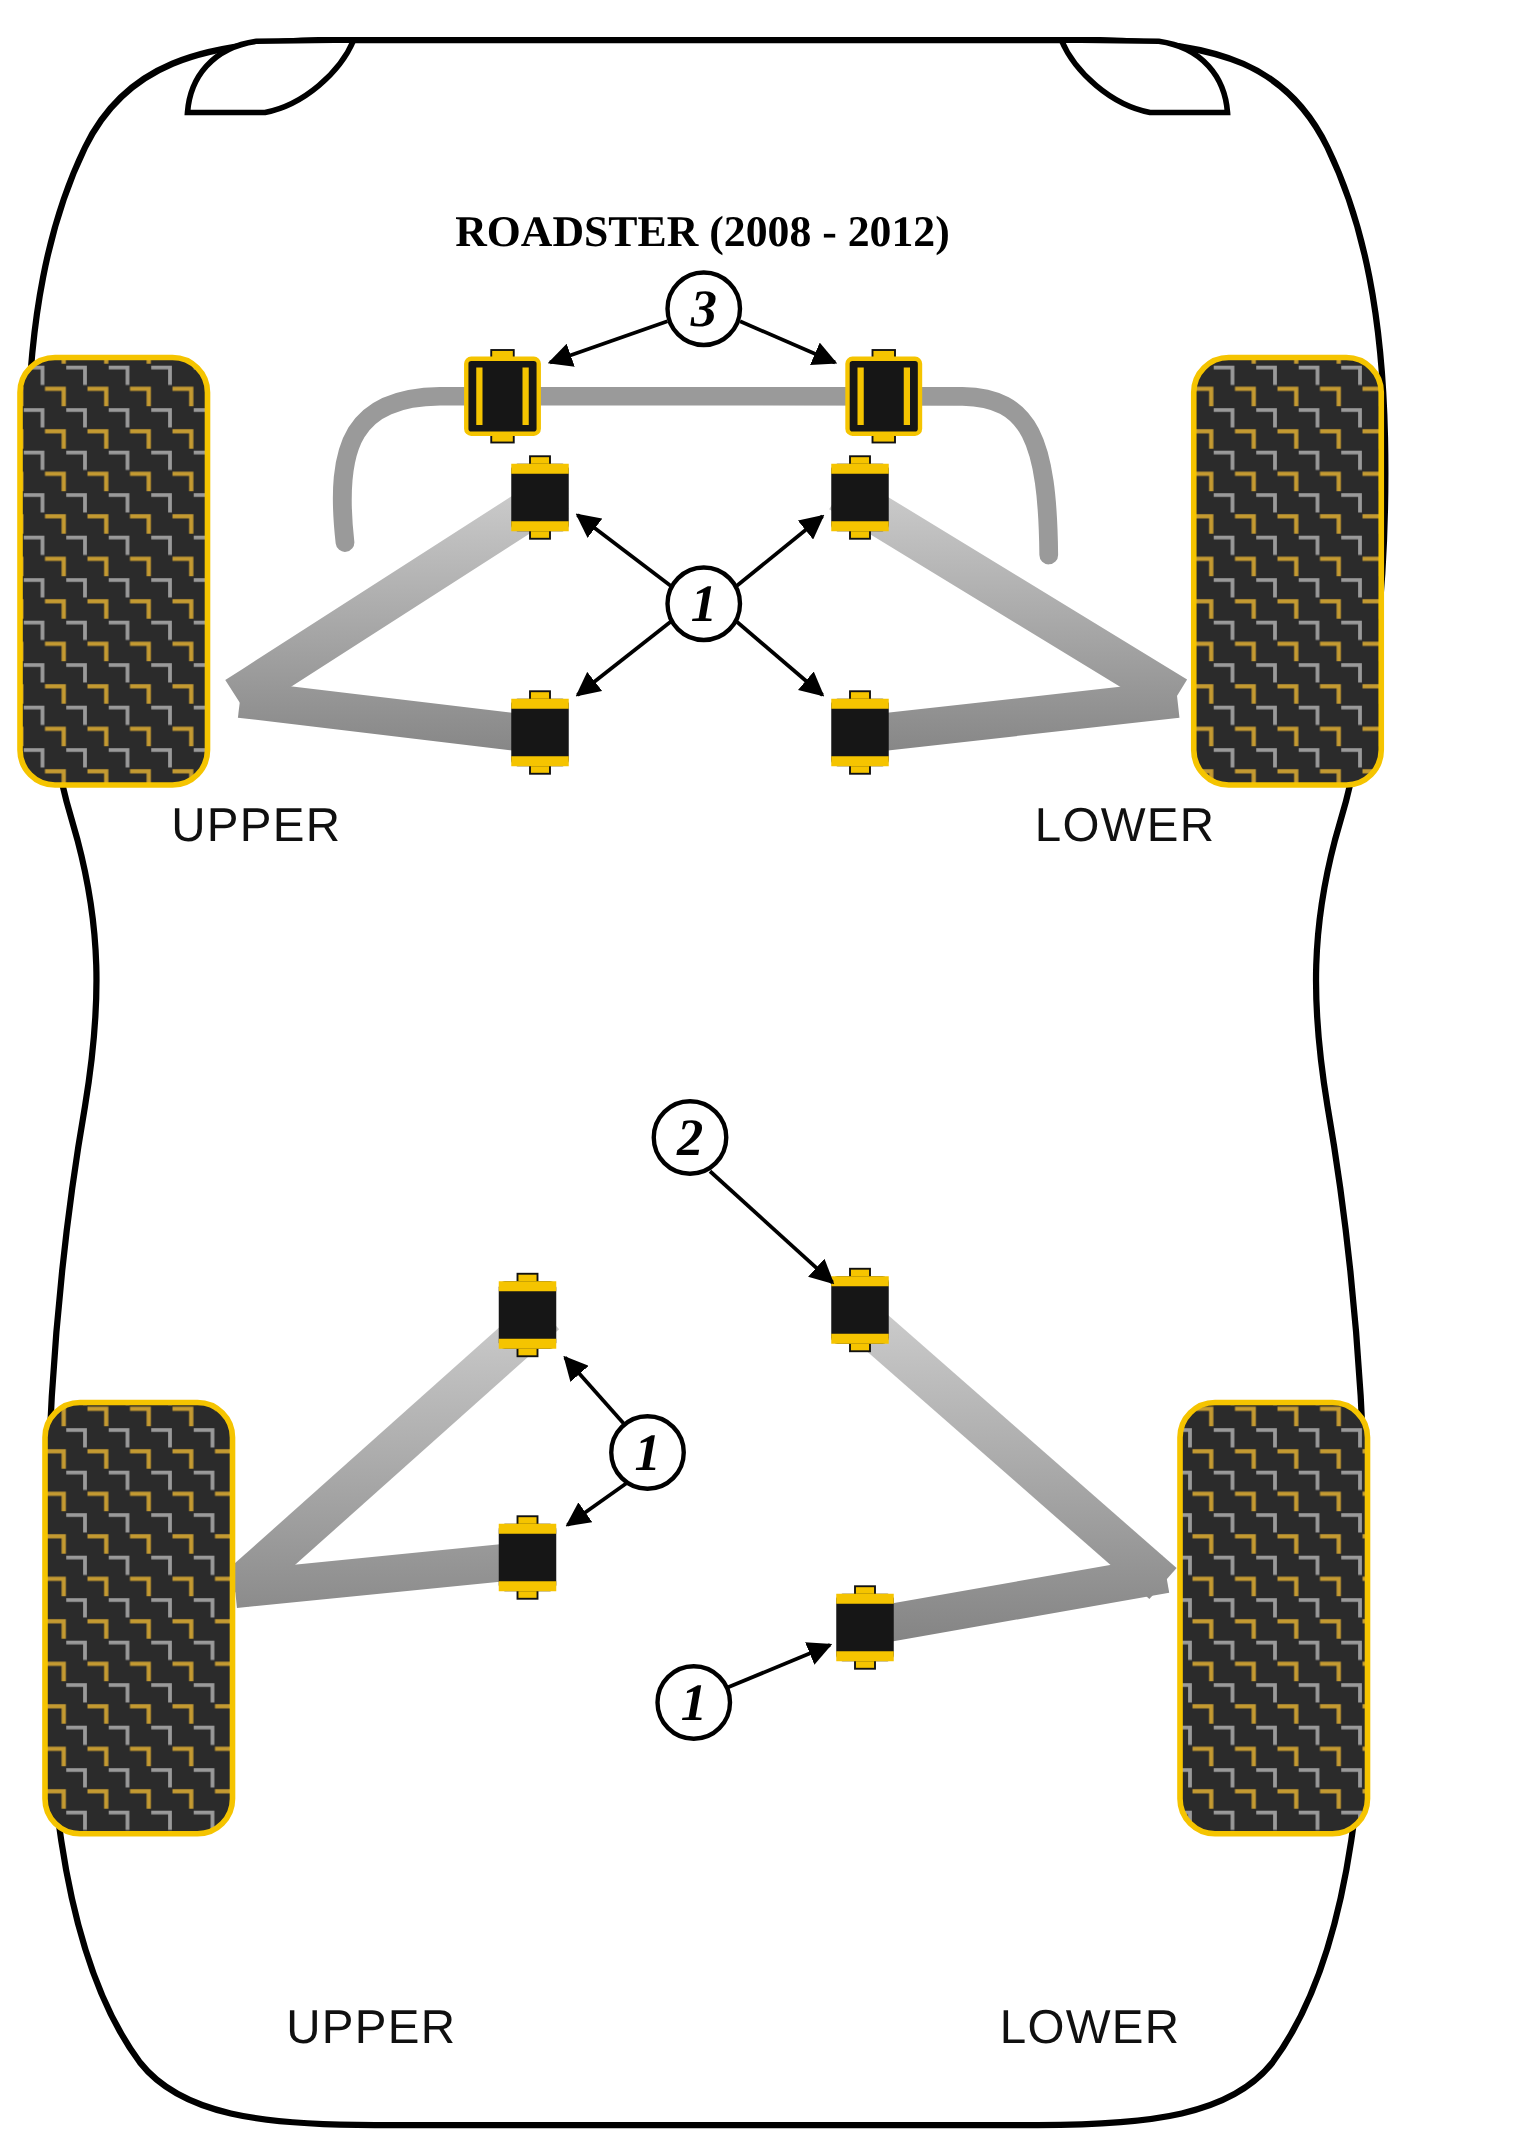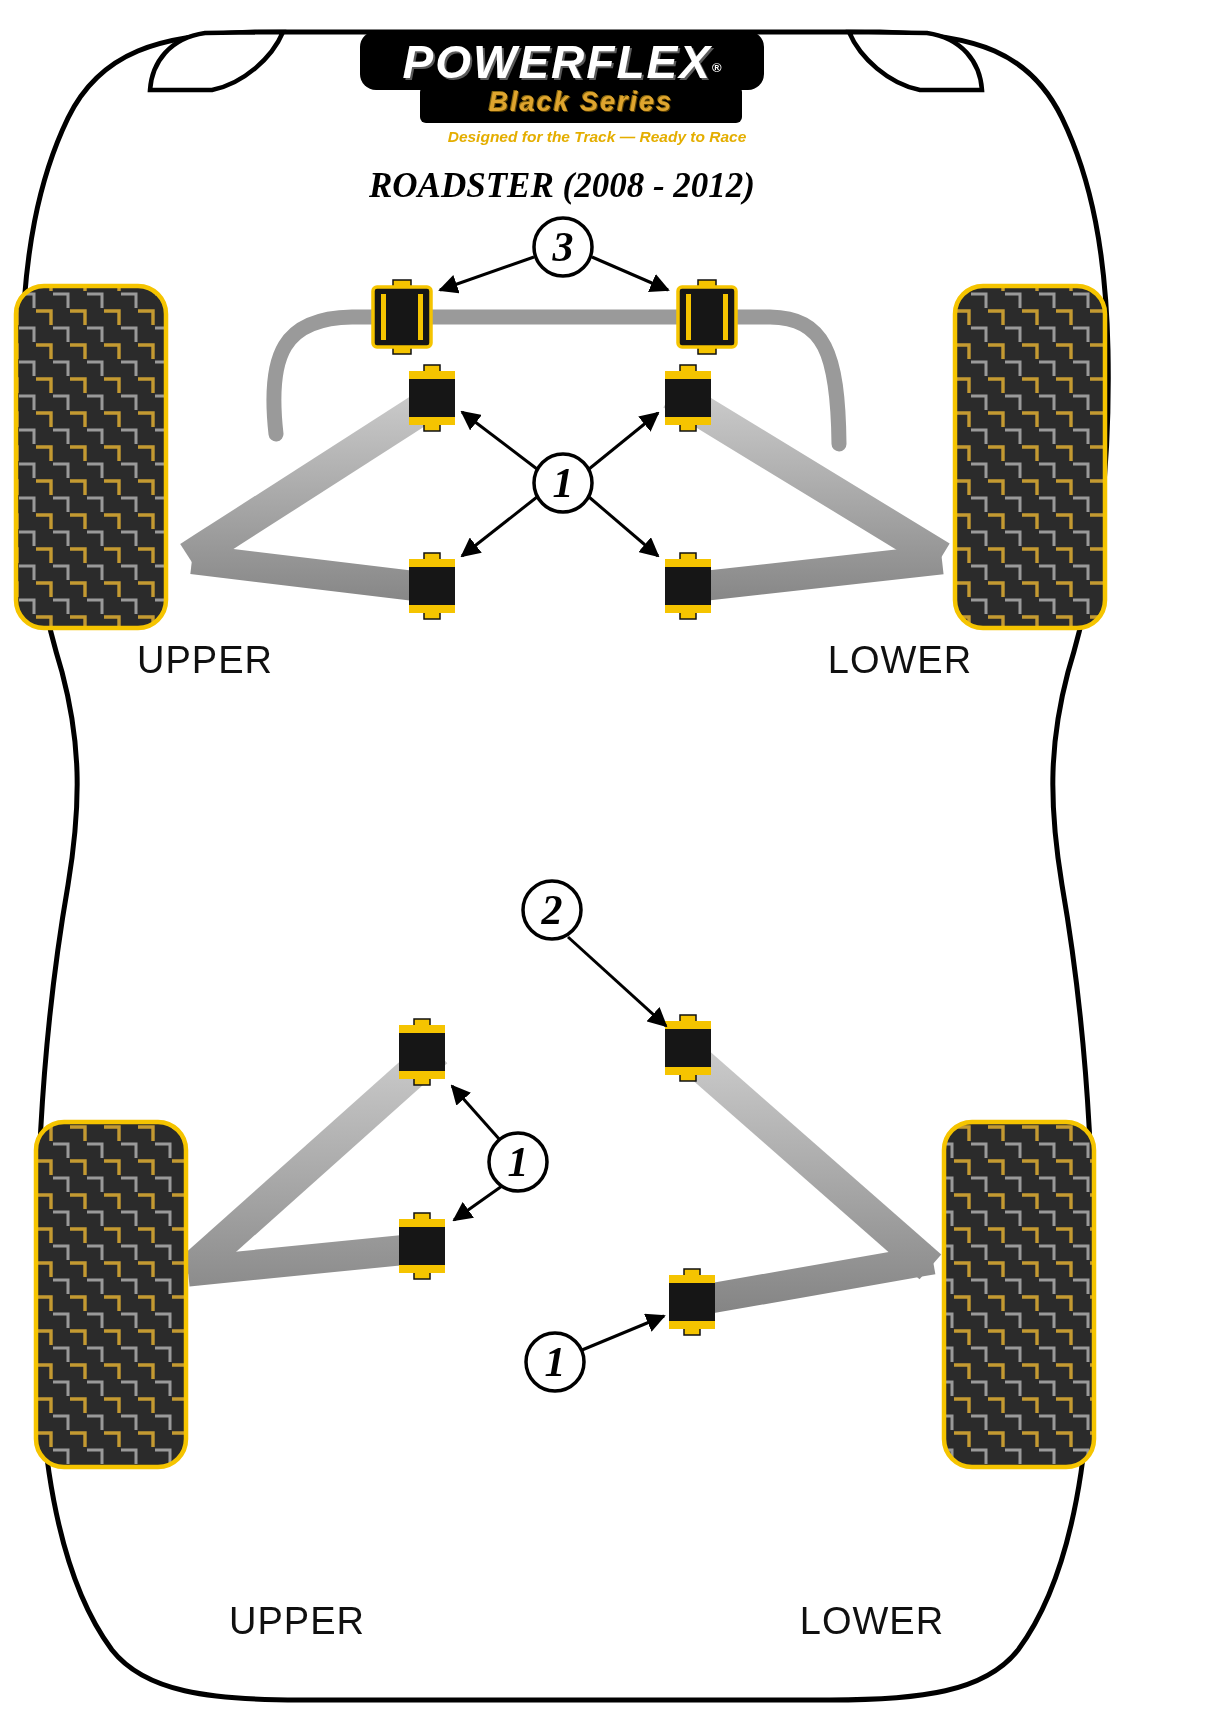--- a/index.html
+++ b/index.html
@@ -16,21 +16,21 @@
   .pf-text{color:#fff;font-style:italic;font-weight:900;font-size:46px;letter-spacing:2px;line-height:1.05;
            font-family:"Liberation Sans",sans-serif;text-shadow:2px 2px 0 #5a5a5a;white-space:nowrap;}
   .pf-reg{color:#fff;font-size:13px;vertical-align:super;font-style:normal;font-weight:700;}
   .series-band{background:#000;border-radius:6px;width:322px;margin-left:58px;margin-top:-2px;
                text-align:center;padding:1px 0 5px;}
   .series-text{color:#dfa52f;font-style:italic;font-weight:800;font-size:27px;letter-spacing:2px;
                text-shadow:1px 1px 0 #5d4100, -1px -1px 0 #8a6a10;white-space:nowrap;}
   .tagline{color:#e4ae00;font-style:italic;font-weight:700;font-size:15.5px;text-align:center;
            margin-top:5px;padding-left:70px;white-space:nowrap;}
   .title{position:absolute;top:166px;left:362px;width:400px;text-align:center;
-         font-family:"Liberation Serif",serif;font-style:italic;font-weight:700;font-size:35px;color:#000;
+         font-family:"Liberation Serif",serif;font-weight:700;font-size:35px;color:#000;
          white-space:nowrap;}
 </style>
 </head>
 <body>
 
 <div class="page">
 
 <svg width="1214" height="1717" viewBox="0 0 1214 1717">
   <defs>
     <marker id="ah" viewBox="0 0 10 10" refX="9" refY="5" markerWidth="6.5" markerHeight="6.5" orient="auto-start-reverse">
@@ -158,25 +158,16 @@
     <circle cx="555" cy="1362" r="29" fill="#fff" stroke="#000" stroke-width="3.5"></circle>
     <text class="callout-num" x="555" y="1376" text-anchor="middle">1</text>
   </g>
 
   <text class="diagram-label" x="205" y="673" text-anchor="middle">UPPER</text>
   <text class="diagram-label" x="900" y="673" text-anchor="middle">LOWER</text>
   <text class="diagram-label" x="297" y="1634" text-anchor="middle">UPPER</text>
   <text class="diagram-label" x="872" y="1634" text-anchor="middle">LOWER</text>
 </svg>
 
-<div class="logo-wrap">
-  <div class="pf-band">
-    <span class="pf-text">POWERFLEX</span><span class="pf-reg">®</span>
-  </div>
-  <div class="series-band">
-    <span class="series-text">Black Series</span>
-  </div>
-  <div class="tagline">Designed for the Track — Ready to Race</div>
-</div>
 
 <div class="title">ROADSTER (2008 - 2012)</div>
 
 </div>
 
 </body></html>

